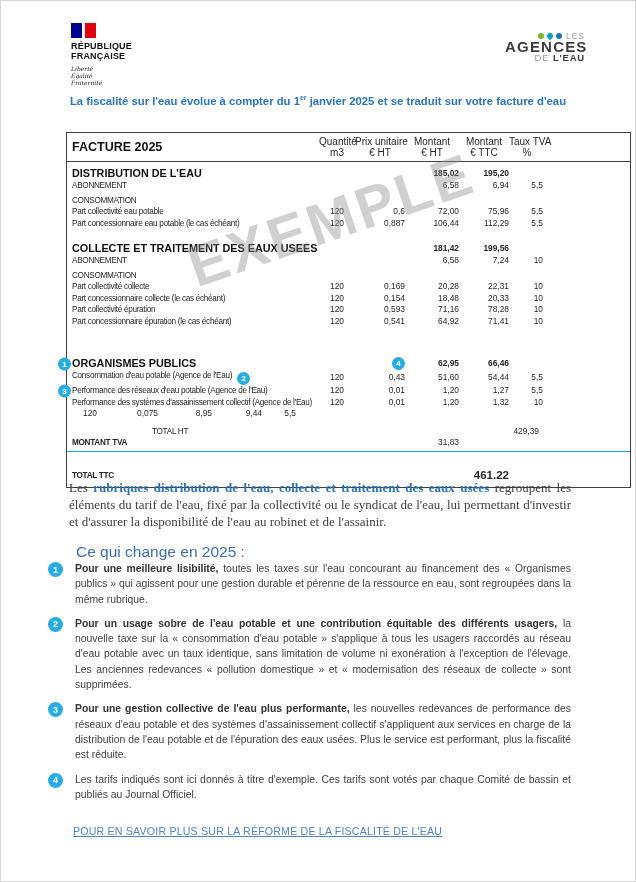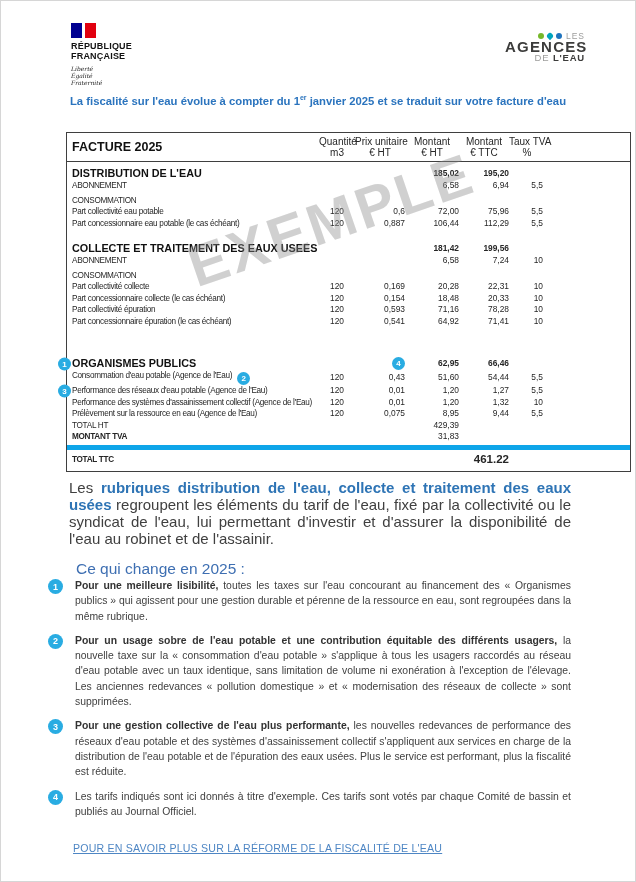--- a/index.html
+++ b/index.html
@@ -45,39 +45,39 @@
   .c-ht{width:54px;text-align:right;}
   .c-ttc{width:50px;text-align:right;}
   .c-tva{width:36px;text-align:right;padding-right:2px;box-sizing:border-box;}
   .r-section{line-height:13px;}
   .r-section .c-label{font-size:10.8px;font-weight:700;letter-spacing:0;color:#111;}
   .r-section .c-ht,.r-section .c-ttc{font-weight:700;}
   .r-gap{margin-top:13px;}
   .r-biggap{margin-top:30px;}
   .r-subhead{margin-top:3px;}
   .r-total{margin-top:0;}
-  .r-gap-s{margin-top:0;}
+  .r-gap-s{margin-top:6px;justify-content:flex-end;}
   .r-bold .c-label{font-weight:700;}
-  .r-grand{border-top:5px solid #0ea5e9;margin:2px -5px 0;padding:2px 5px 0;line-height:15px;}
+  .r-grand{border-top:1px solid #0ea5e9;margin:2px -5px 0;padding:16px 5px 0;line-height:15px;}
   .r-grand .c-label{font-weight:700;}
   .r-grand .c-ttc{font-weight:700;font-size:11.5px;}
   .badge{display:inline-flex;width:13px;height:13px;border-radius:50%;background:var(--badge-blue,#29ACE2);
          color:#fff;font-weight:700;font-size:8px;align-items:center;justify-content:center;
          letter-spacing:0;flex:none;}
   .b-left{position:absolute;left:-14px;top:50%;transform:translateY(-50%);}
   .b-inline{vertical-align:-3px;margin-left:5px;}
   .c-price .badge{margin:0 auto;}
 
   .watermark{position:absolute;left:150px;top:185px;width:360px;text-align:center;
              font-size:58px;font-weight:700;color:#8c8c8c;opacity:.4;transform:rotate(-19deg);
              letter-spacing:3px;pointer-events:none;}
 
   
   .content{position:absolute;left:47px;top:470px;width:523px;}
-  .intro{margin:8px 1px 0 21px;width:502px;font-size:15px;line-height:17px;color:#404040;text-align:justify;}
+  .intro{margin:8px 1px 0 21px;width:502px;font-size:13px;line-height:17px;color:#404040;text-align:justify;font-family:Liberation Serif, serif;}
   .intro .hl{color:var(--highlight-blue,#2E74B5);font-weight:700;}
   .changes-heading{margin:13px 0 0 28px;font-size:15.5px;color:var(--heading-blue,#3E6FB2);font-weight:400;}
   .item{display:flex;gap:12px;margin-bottom:9px;}
   .ibadge{width:15px;height:15px;border-radius:50%;background:var(--badge-blue,#29ACE2);color:#fff;
           font-size:9px;font-weight:700;display:flex;align-items:center;justify-content:center;flex:none;margin-top:1px;}
   .itext{margin:0;font-size:10.4px;line-height:15.3px;color:#414141;text-align:justify;}
   .itext b{color:#333;}
   .info-link{display:inline-block;margin:14px 0 8px 25px;font-size:10.6px;color:var(--link-blue,#4E86C4);
              text-decoration:underline;letter-spacing:.2px;}
 </style>
@@ -267,21 +267,20 @@
         </div>
         <div class="r r-row">
           <span class="c-label">Performance des systèmes d'assainissement collectif (Agence de l'Eau)</span>
           <span class="c-qty">120</span>
           <span class="c-price">0,01</span>
           <span class="c-ht">1,20</span>
           <span class="c-ttc">1,32</span>
           <span class="c-tva">10</span>
         </div>
         <div class="r r-row">
-          <span class="c-label">Prélèvement sur la ressource en eau (Agence de l'Eau)</span>
           <span class="c-qty">120</span>
           <span class="c-price">0,075</span>
           <span class="c-ht">8,95</span>
           <span class="c-ttc">9,44</span>
           <span class="c-tva">5,5</span>
         </div>
         <div class="r r-total r-gap-s">
           <span class="c-label">TOTAL HT</span>
           <span class="c-qty"></span>
           <span class="c-price"></span>

